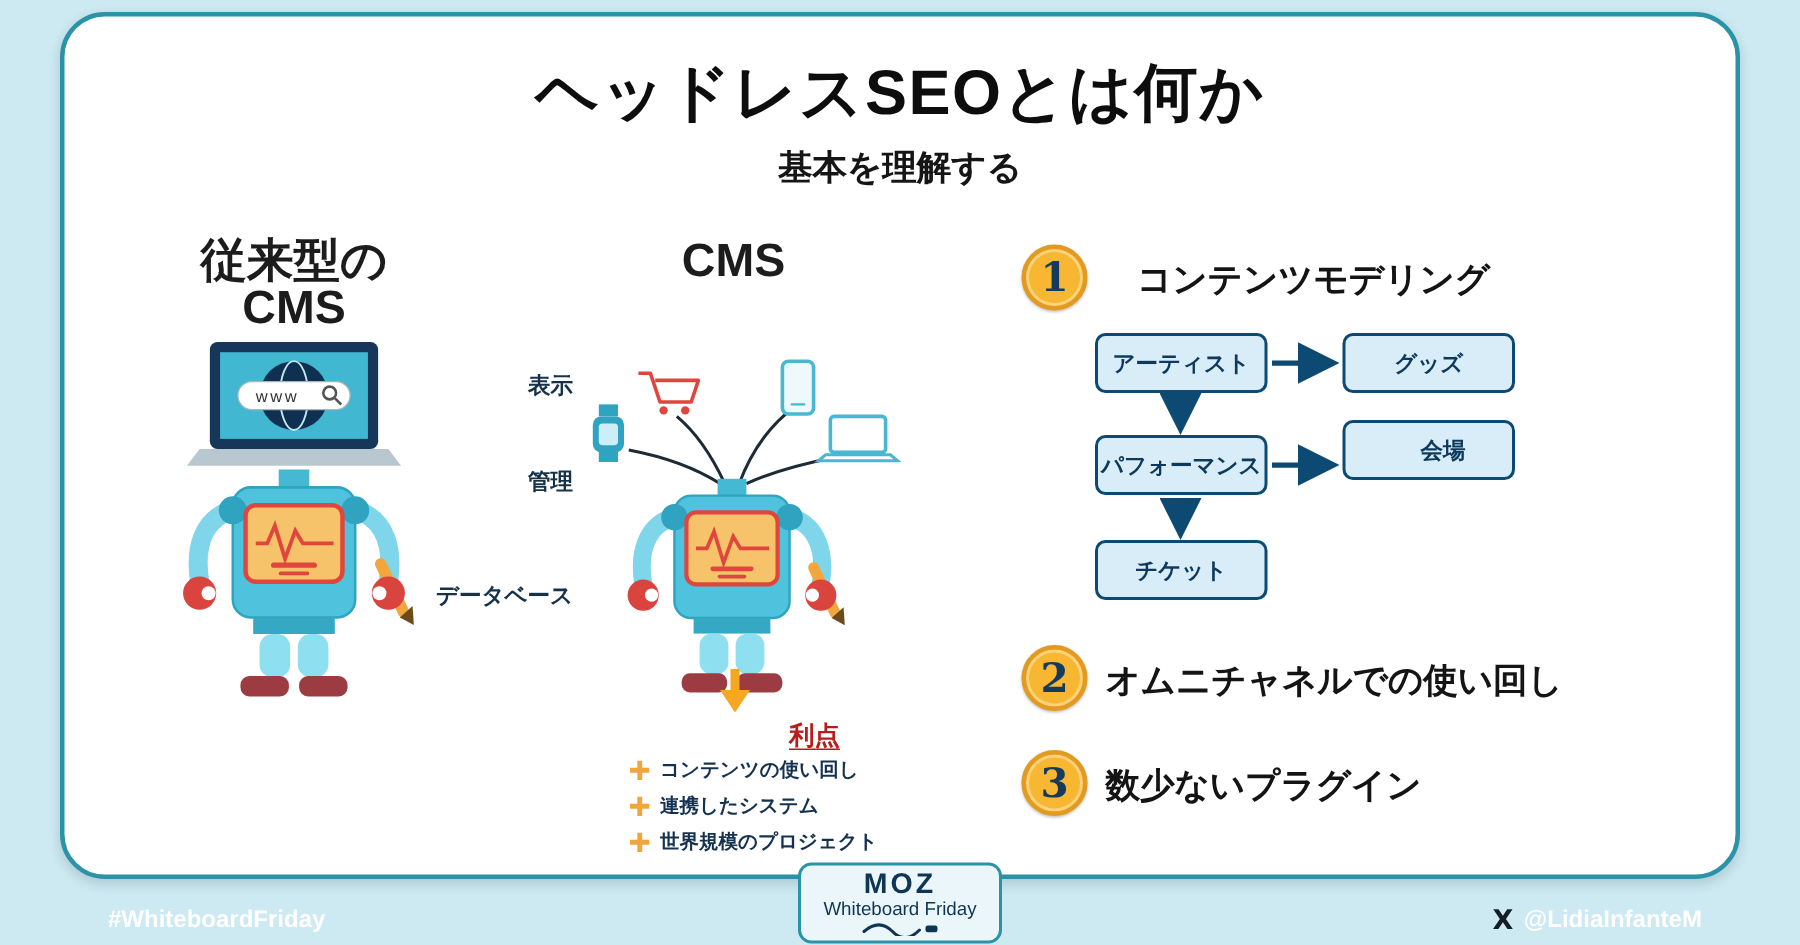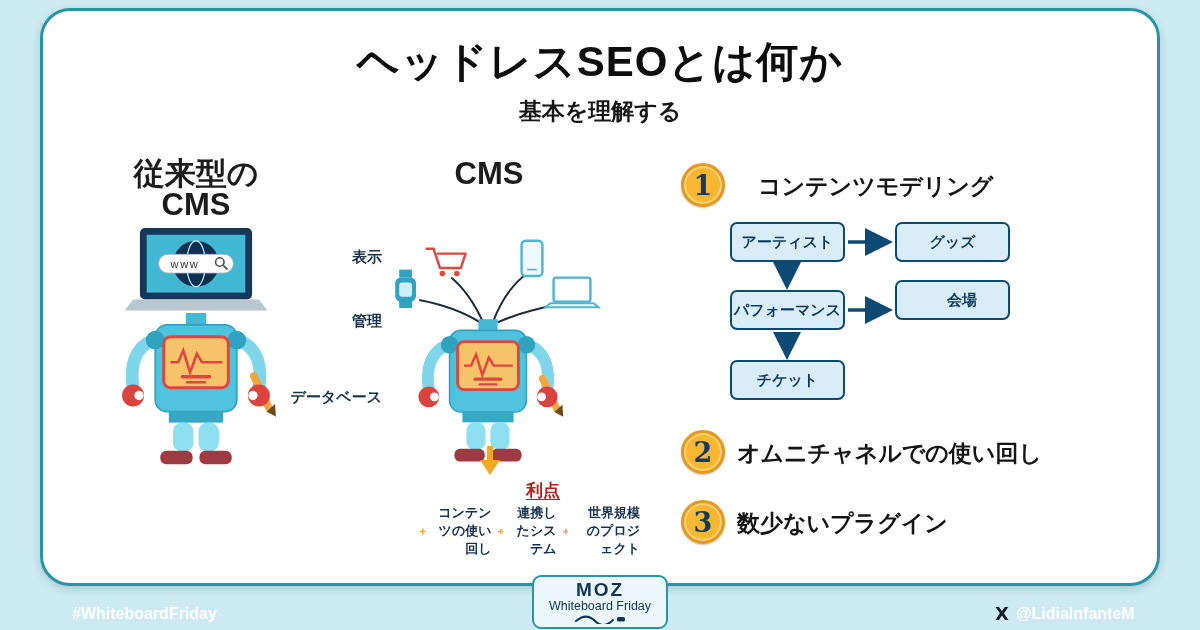--- a/index.html
+++ b/index.html
@@ -7,21 +7,21 @@
          font-family:"Liberation Sans","DejaVu Sans",sans-serif;color:#111;}
   .card{position:absolute;left:40px;top:8px;width:1120px;height:578px;background:#ffffff;
         border:3px solid #2b93a8;border-radius:30px;box-shadow:0 3px 8px rgba(20,60,80,.18);box-sizing:border-box;}
   .abs{position:absolute;}
   .page-title{left:0;top:34px;width:1200px;text-align:center;font-size:42px;font-weight:900;color:#0d0d0d;letter-spacing:1px;}
   .page-subtitle{left:0;top:96px;width:1200px;text-align:center;font-size:23px;font-weight:700;color:#151515;}
   .col-header{width:190px;text-align:center;font-size:31px;font-weight:600;line-height:31px;color:#1c1c1c;}
   .stack-label{width:120px;text-align:right;font-size:15px;font-weight:600;color:#16324a;}
   .benefit-heading{width:140px;text-align:right;font-size:17px;font-weight:800;color:#b91c1c;
                    text-decoration:underline;text-underline-offset:3px;}
-  .benefit-list{left:420px;top:504px;width:220px;display:flex;flex-direction:row;gap:6px;text-align:right;}
+  .benefit-list{left:420px;top:504px;width:220px;display:flex;flex-direction:column;gap:6px;}
   .benefit-item{display:flex;align-items:center;gap:7px;}
   .benefit-item span{font-size:13px;font-weight:700;color:#14314f;}
   .badge{width:44px;height:44px;border-radius:50%;background:#f7b733;border:3px solid #e29b20;
          box-shadow:inset 0 0 0 2px #fdd27a, 0 1px 2px rgba(0,0,0,.25);display:flex;align-items:center;justify-content:center;
          font-family:"DejaVu Serif","Liberation Serif",serif;font-weight:900;font-size:27px;color:#143a5e;box-sizing:border-box;}
   .point-label{font-size:23px;font-weight:700;color:#141414;white-space:nowrap;}
   .flow-wrap{left:690px;top:200px;width:340px;height:220px;}
   .flow-node{position:absolute;width:115px;height:40px;background:#d9edf8;border:2.5px solid #0d4a73;border-radius:7px;
              display:flex;align-items:center;justify-content:center;font-size:15px;font-weight:600;color:#0d3a5c;box-sizing:border-box;}
   .flow-arrows{position:absolute;left:0;top:0;}

